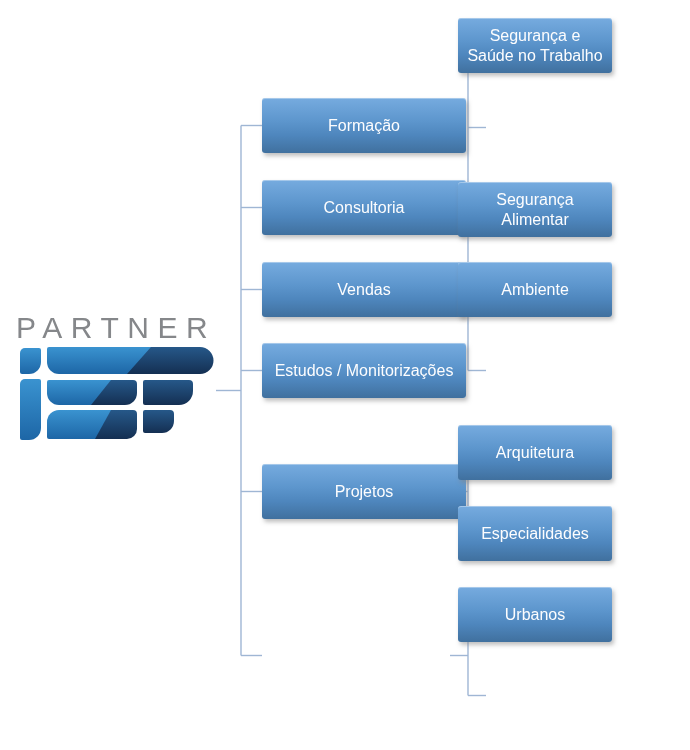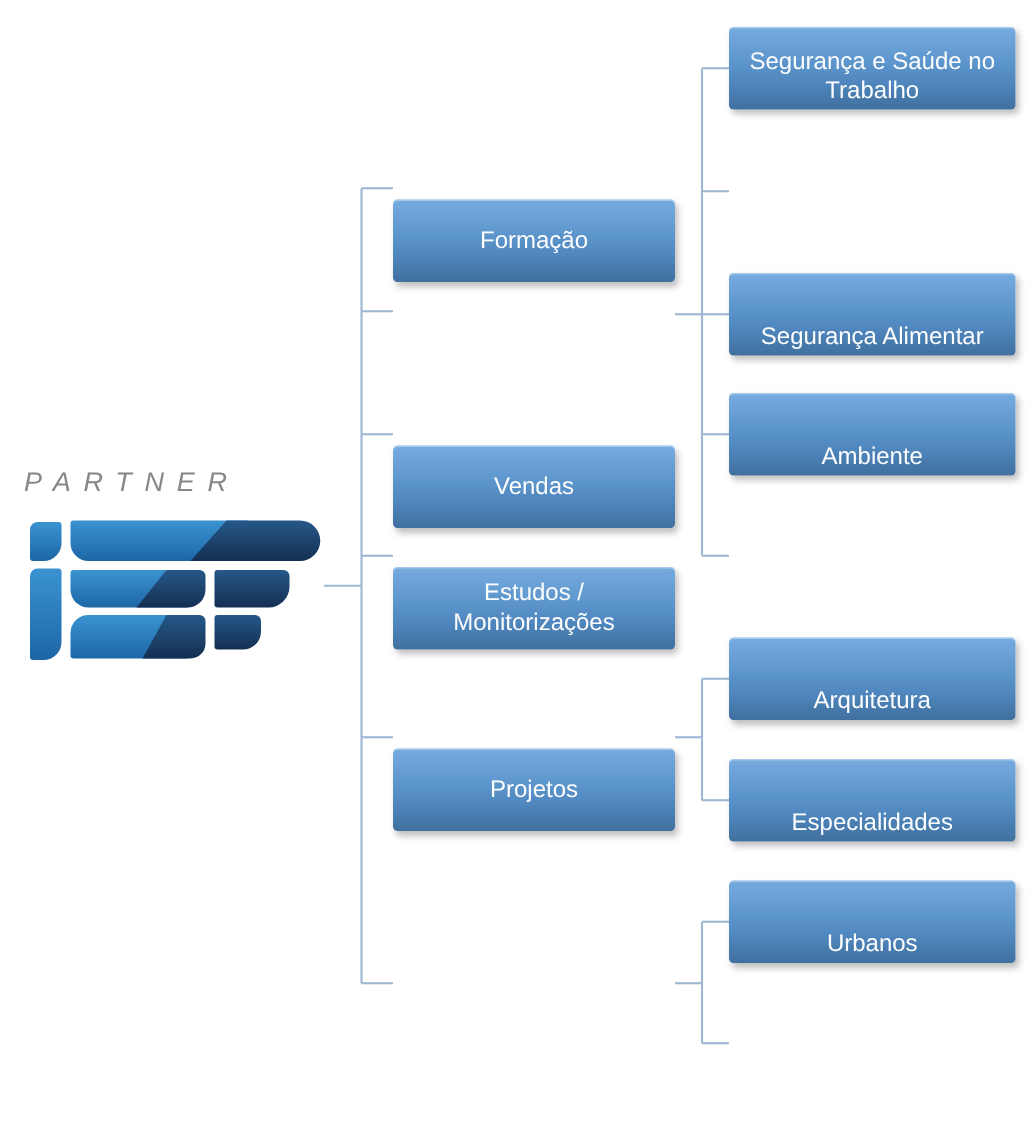--- a/index.html
+++ b/index.html
@@ -6,33 +6,33 @@
   body{width:690px;height:750px;position:relative;overflow:hidden;
        font-family:"Liberation Sans", sans-serif;}
   .canvas{position:absolute;inset:0;}
 
   
   #connectors{position:absolute;left:0;top:0;width:690px;height:750px;}
 
   
   .logo{position:absolute;left:15px;top:311px;width:205px;height:135px;}
   .brand{position:absolute;left:1px;top:0;width:205px;
-         font-size:18px;font-weight:400;color:#85878a;letter-spacing:8.5px;
-         white-space:nowrap;font-style:italic;}
+         font-size:30px;font-weight:400;color:#85878a;letter-spacing:8.5px;
+         white-space:nowrap;}
   .mark{position:absolute;left:0;top:33px;}
 
   
   .node{position:absolute;height:55px;border-radius:3px;
         background:linear-gradient(180deg,#76abdf 0%,#5d96cd 42%,#4e86bd 68%,#40709e 100%);
         box-shadow:inset 0 1px 0 rgba(255,255,255,.35), 2px 3px 4px rgba(130,130,130,.5);
         color:#fdfdfe;display:flex;align-items:center;justify-content:center;
         text-align:center;font-size:16px;line-height:1.22;padding:2px 8px;
         box-sizing:border-box;}
-  .mid{left:262px;width:188px;margin-top:35px;}
-  .right{left:486px;width:191px;align-items:flex-end;}
+  .mid{left:262px;width:204px;}
+  .right{left:458px;width:154px;}
 </style>
 </head>
 <body>
 
 <div class="canvas">
 
   <svg id="connectors" viewBox="0 0 690 750" xmlns="http://www.w3.org/2000/svg">
     <g stroke="#9fb6d4" stroke-width="1.4" fill="none">
 
       <path d="M216 390.5 H241"></path>
@@ -97,20 +97,23 @@
 
       <path fill="url(#dg)" d="M130 36 H174 A4 4 0 0 1 178 40 V47 A14 14 0 0 1 164 61 H130 A2 2 0 0 1 128 59 V38 A2 2 0 0 1 130 36 Z"></path>
 
       <path fill="url(#dg)" d="M130 66 H155 A4 4 0 0 1 159 70 V77 A12 12 0 0 1 147 89 H130 A2 2 0 0 1 128 87 V68 A2 2 0 0 1 130 66 Z"></path>
     </svg>
   </div>
 
   <div class="node mid" style="top:98px">
       <span>Formação</span>
     </div>
+  <div class="node mid" style="top:180px">
+      <span>Consultoria</span>
+    </div>
   <div class="node mid" style="top:262px">
       <span>Vendas</span>
     </div>
   <div class="node mid" style="top:343px">
       <span>Estudos / Monitorizações</span>
     </div>
   <div class="node mid" style="top:464px">
       <span>Projetos</span>
     </div>
 

